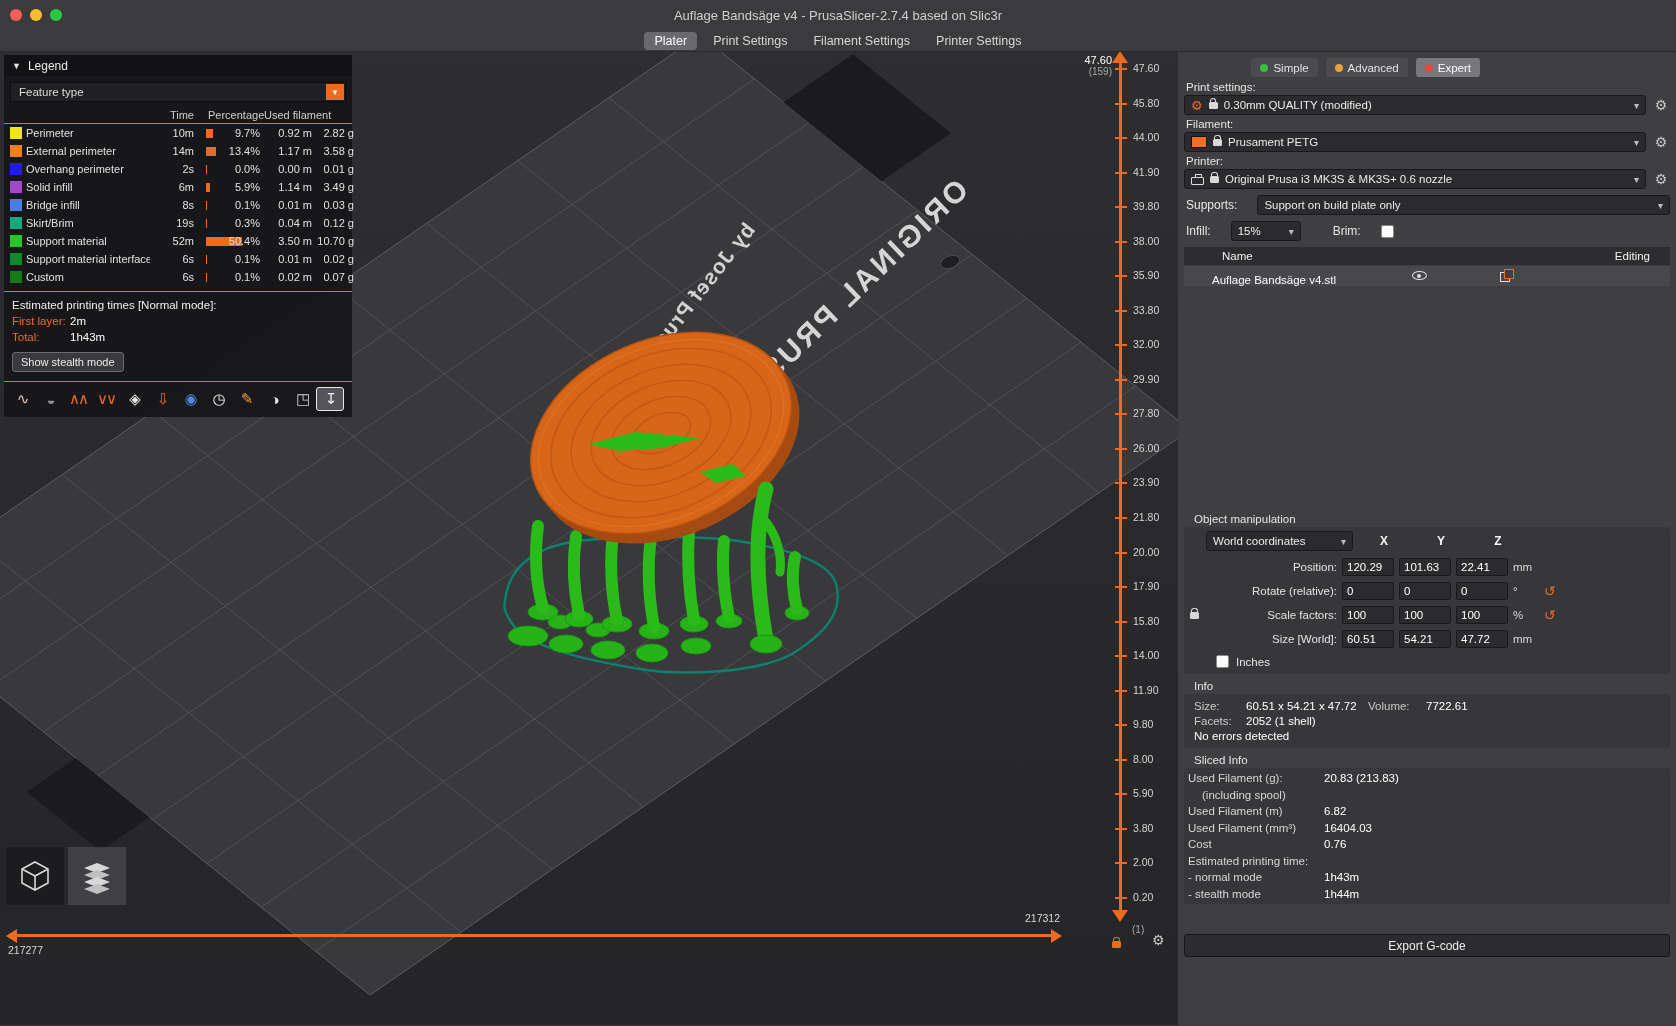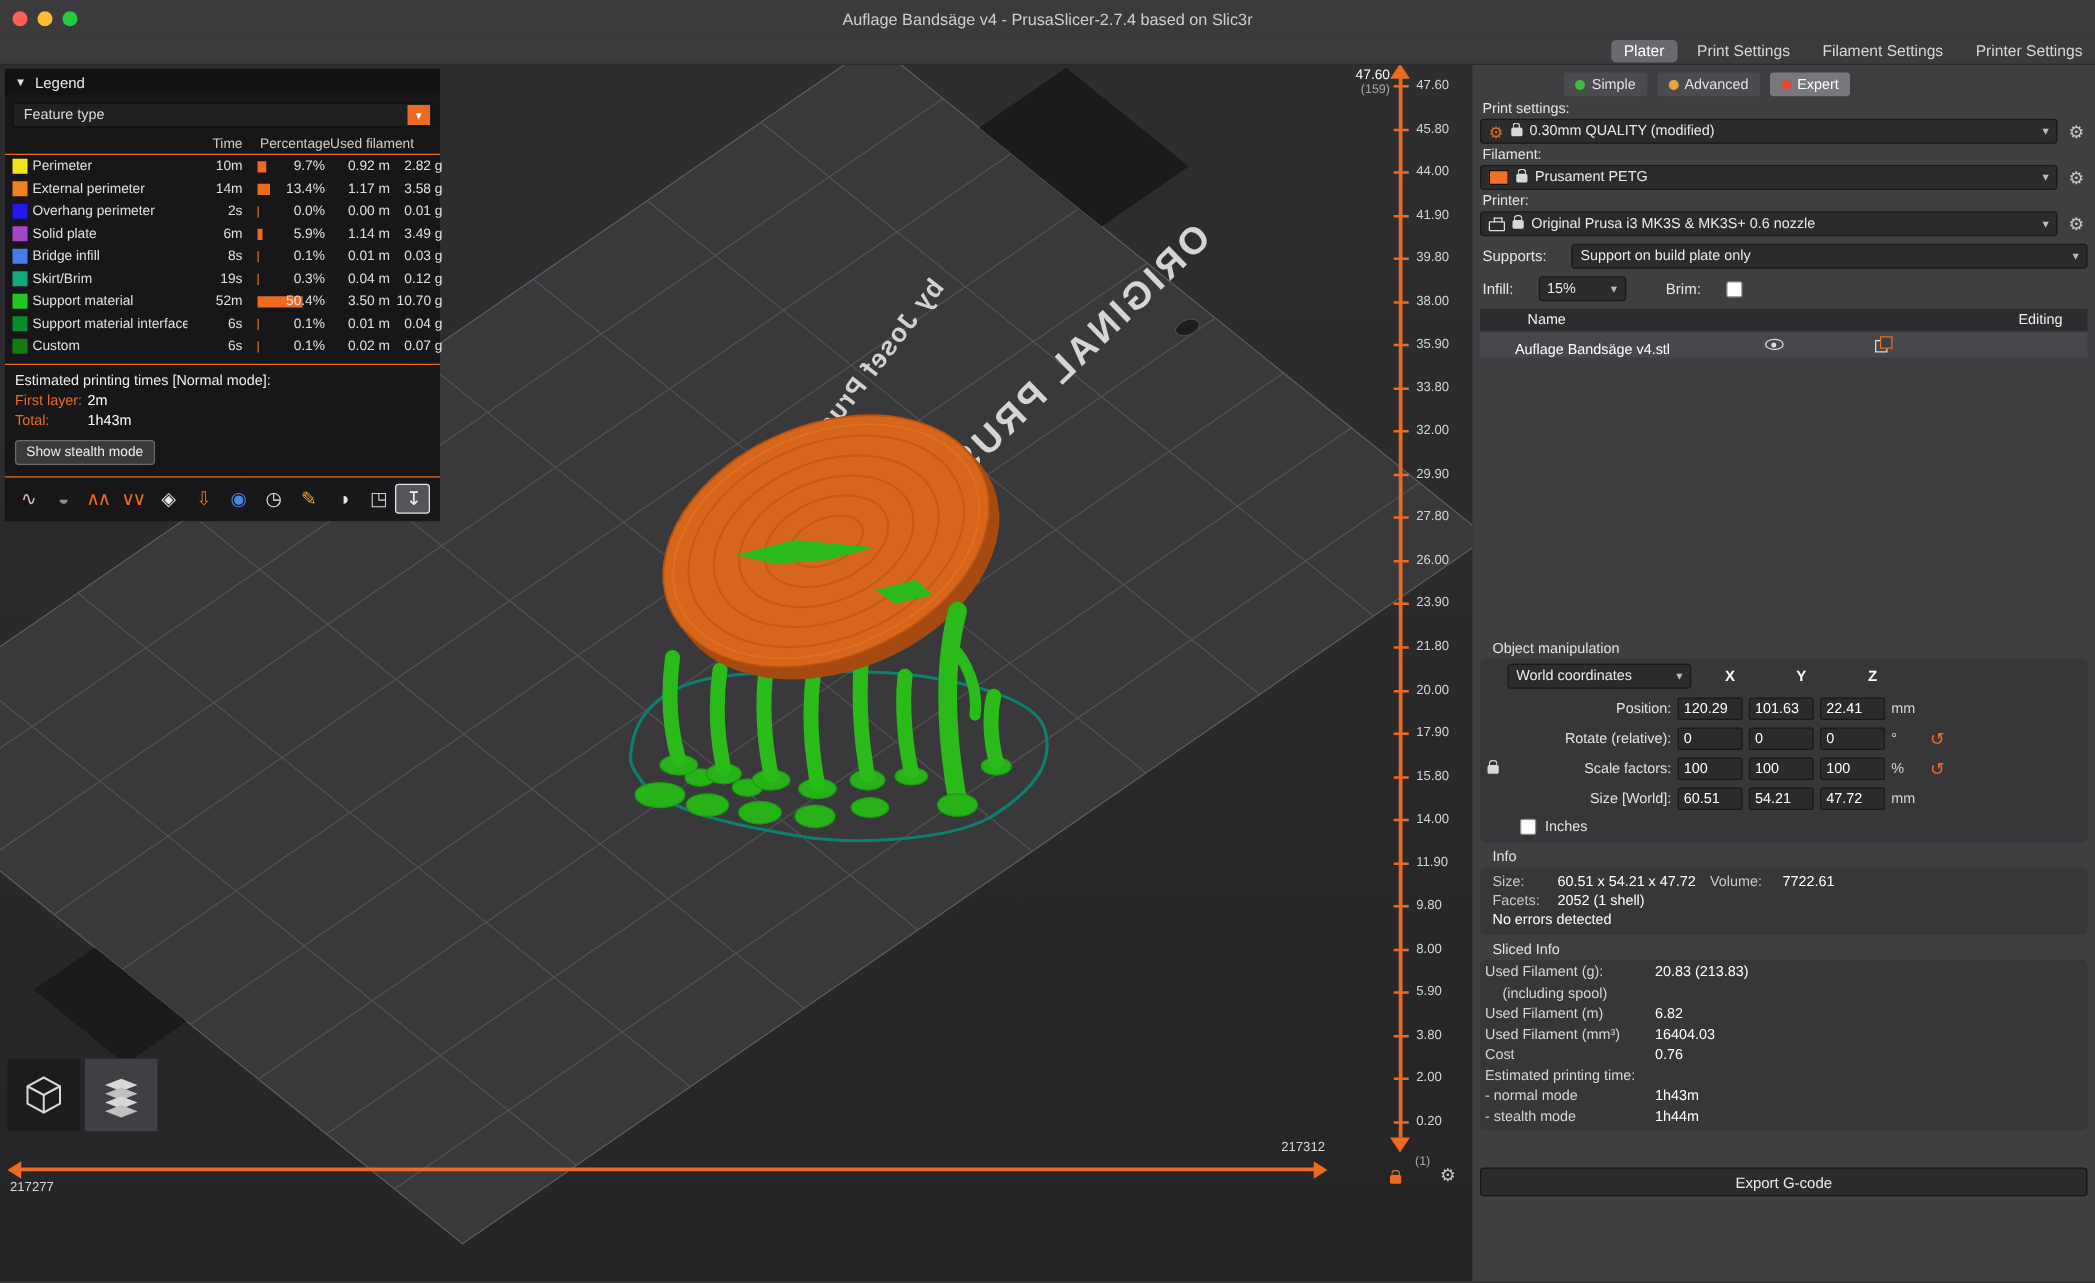--- a/index.html
+++ b/index.html
@@ -8,21 +8,21 @@
     width:1676px; height:1026px; overflow:hidden;
     background:#39393b; font-family:"Liberation Sans", sans-serif;
     -webkit-font-smoothing:antialiased; user-select:none;
   }
   
   .titlebar { height:30px; background:#3b3b3d; display:flex; align-items:center; position:relative; }
   .traffic { position:absolute; left:10px; top:9px; display:flex; gap:8px; }
   .tl { width:12px; height:12px; border-radius:50%; display:inline-block; }
   .tl.red{background:#ff5f57} .tl.yellow{background:#febc2e} .tl.green{background:#28c840}
   .title { flex:1; text-align:center; color:#cfcfcf; font-size:13px; }
-  .tabbar { height:22px; background:#3b3b3d; border-bottom:1px solid #2a2a2c; display:flex; justify-content:flex-end; align-items:center; gap:6px; }
+  .tabbar { height:22px; background:#3b3b3d; border-bottom:1px solid #2a2a2c; display:flex; justify-content:center; align-items:center; gap:6px; }
   .tab { padding:2px 10px; border-radius:4px; color:#d6d6d6; font-size:12.5px; cursor:default; }
   .tab.active { background:#6a6a6e; color:#fff; }
 
   .main { display:flex; height:973px; }
 
   
   .viewport { position:relative; width:1178px; height:973px; overflow:hidden; background:#2b2b2d; }
   .scene { position:absolute; left:0; top:0; }
 
   
@@ -275,21 +275,21 @@
             <span class="ltime">2s</span>
             <span class="lpct">
               <span class="pbar" style="width: 1px;"></span>
               <span class="ptext">0.0%</span>
             </span>
             <span class="llen">0.00 m</span>
             <span class="lwt">0.01 g</span>
           </div>
           <div class="lgrid lrow">
             <span class="swatch" style="background: rgb(163, 72, 200);"></span>
-            <span class="llabel">Solid plate</span>
+            <span class="llabel">Solid infill</span>
             <span class="ltime">6m</span>
             <span class="lpct">
               <span class="pbar" style="width: 4.248px;"></span>
               <span class="ptext">5.9%</span>
             </span>
             <span class="llen">1.14 m</span>
             <span class="lwt">3.49 g</span>
           </div>
           <div class="lgrid lrow">
             <span class="swatch" style="background: rgb(74, 124, 232);"></span>
@@ -326,21 +326,21 @@
           </div>
           <div class="lgrid lrow">
             <span class="swatch" style="background: rgb(14, 138, 46);"></span>
             <span class="llabel">Support material interface</span>
             <span class="ltime">6s</span>
             <span class="lpct">
               <span class="pbar" style="width: 1px;"></span>
               <span class="ptext">0.1%</span>
             </span>
             <span class="llen">0.01 m</span>
-            <span class="lwt">0.04 g</span>
+            <span class="lwt">0.02 g</span>
           </div>
           <div class="lgrid lrow">
             <span class="swatch" style="background: rgb(21, 124, 21);"></span>
             <span class="llabel">Custom</span>
             <span class="ltime">6s</span>
             <span class="lpct">
               <span class="pbar" style="width: 1px;"></span>
               <span class="ptext">0.1%</span>
             </span>
             <span class="llen">0.02 m</span>

